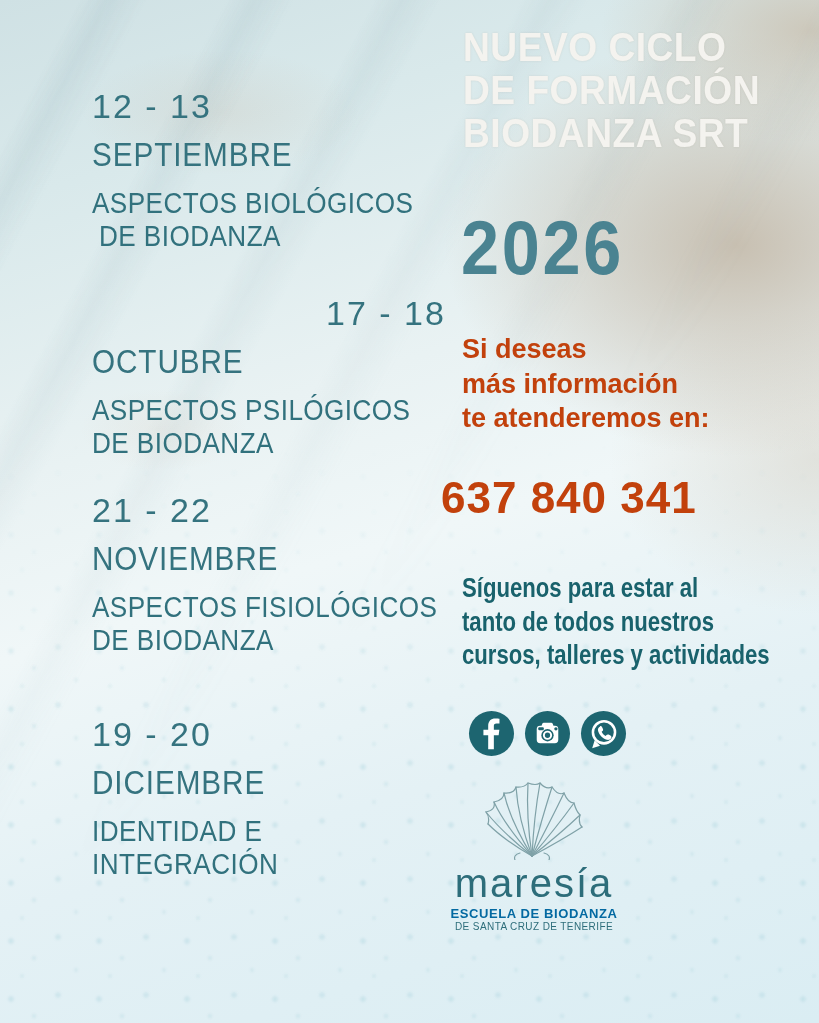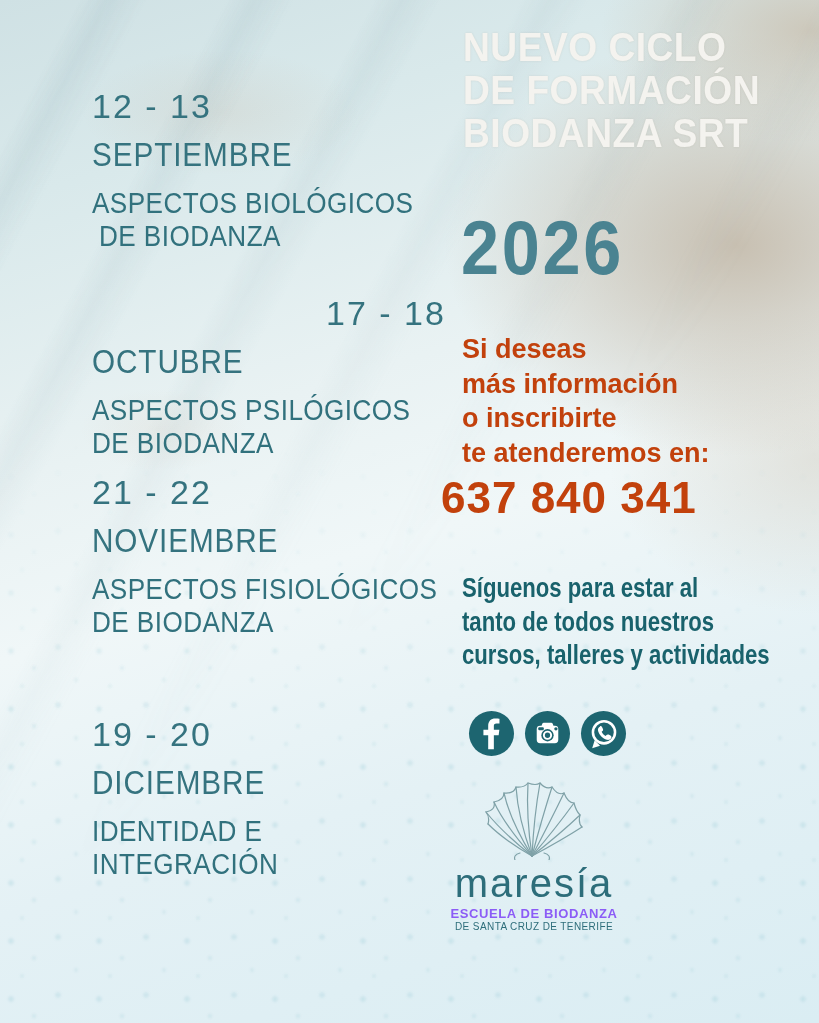--- a/index.html
+++ b/index.html
@@ -35,21 +35,21 @@
       radial-gradient(circle 2px at 76px 42px, rgba(150,201,212,.35), transparent 3px),
       radial-gradient(circle 2px at 22px 48px, rgba(150,201,212,.30), transparent 3px);
     background-size:88px 58px;
     -webkit-mask-image:linear-gradient(to bottom, transparent 42%, #000 72%);
             mask-image:linear-gradient(to bottom, transparent 42%, #000 72%);
   }
 
   
   .event { position:absolute; left:92px; color:#35737f; }
   .event.e0 { top:78px;margin-top:8px; } .event.e1 { top:293px;text-align:right; }
-  .event.e2 { top:472px; } .event.e3 { top:714px; }
+  .event.e2 { top:490px; } .event.e3 { top:714px; }
   .event .dates { font-size:34px; line-height:40px; letter-spacing:2px;
     margin-bottom:9px; color:#35737f; }
   .event .month { font-size:33px; line-height:40px; letter-spacing:1px;
     margin-bottom:12px; transform:scaleX(.90); transform-origin:0 50%;
     width:max-content; color:#35737f; }
   .event .topic { font-size:29px; line-height:33px; letter-spacing:.5px;
     transform:scaleX(.90); transform-origin:0 50%; width:max-content;
     color:#31717d; }
   .event.e0 .topic + .topic { margin-left:7px; }
 
@@ -79,21 +79,21 @@
   .social-btn { width:47px; height:47px; display:block; cursor:pointer;
     background:none; border:none; padding:0; }
   .social-btn svg { width:47px; height:47px; display:block; }
 
   
   .logo { position:absolute; left:436px; top:780px; width:196px; text-align:center; }
   .shell { display:block; margin:0 auto 2px auto; }
   .logo-name { font-size:40px; line-height:42px; letter-spacing:2px;
     color:#2d6d7a; font-weight:400; }
   .logo-sub1 { font-size:13px; line-height:15px; font-weight:700;
-    letter-spacing:.6px; color:#8b5cf6; margin-top:2px; }
+    letter-spacing:.6px; color:#0369a1; margin-top:2px; }
   .logo-sub2 { font-size:10px; line-height:12px; font-weight:400;
     letter-spacing:.4px; color:#2d6d7a; }
 </style>
 </head>
 <body>
 
 <div class="poster">
   <div class="bg-base"></div>
   <div class="bg-streaks"></div>
   <div class="bg-speckles"></div>
@@ -130,21 +130,20 @@
     <div class="title-line">NUEVO CICLO</div>
     <div class="title-line">DE FORMACIÓN</div>
     <div class="title-line">BIODANZA SRT</div>
   </header>
 
   <div class="year">2026</div>
 
   <div class="info-block">
     <div class="info-line">Si deseas</div>
     <div class="info-line">más información</div>
-    <div class="info-line">o inscribirte</div>
     <div class="info-line">te atenderemos en:</div>
   </div>
 
   <div class="phone">637 840 341</div>
 
   <div class="follow-block">
     <div class="follow-line">Síguenos para estar al</div>
     <div class="follow-line">tanto de todos nuestros</div>
     <div class="follow-line">cursos, talleres y actividades</div>
   </div>

